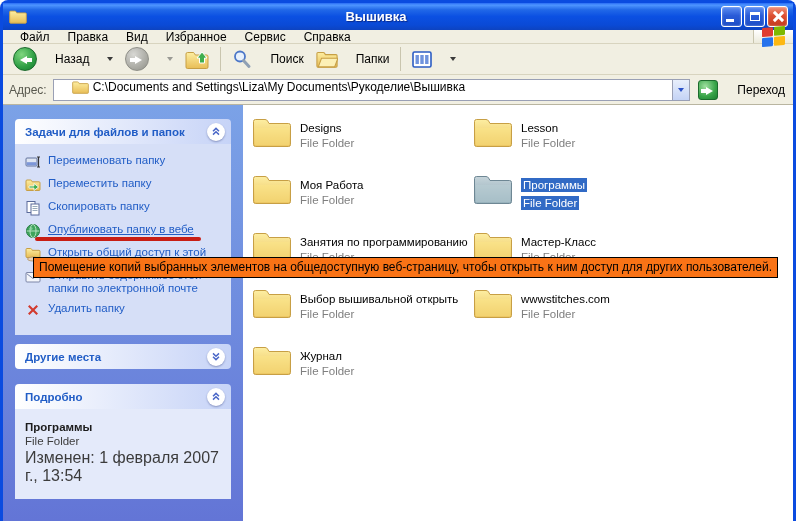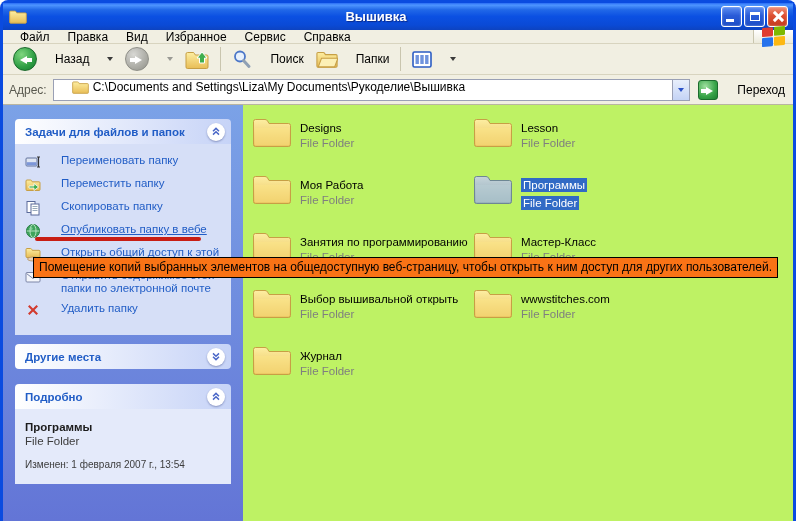--- a/index.html
+++ b/index.html
@@ -68,30 +68,30 @@
   .sidebar { width:240px; flex:none; background:linear-gradient(180deg,#7ba2e7,#6375d6); overflow:hidden; }
   .panel { margin:14px 12px 0; }
   .panel-2 { margin-top:9px; } .panel-3 { margin-top:15px; }
   .panel-header { height:25px; background:linear-gradient(90deg,#ffffff,#c6d3f7);
     border-radius:4px 4px 0 0; display:flex; align-items:center; justify-content:space-between; padding:0 6px 0 10px; }
   .panel-title { color:#215dc6; font-weight:bold; font-size:11.5px; }
   .chev-btn { width:18px; height:18px; border-radius:50%; background:#fff; flex:none;
     box-shadow:0 1px 2px rgba(10,20,90,.35); display:flex; align-items:center; justify-content:center; }
   .panel-body { background:#d6dff7; padding:10px 4px 10px 10px; }
   .panel-body.tasks { min-height:158px; }
-  .task-item { display:flex; align-items:flex-start; gap:20px; margin-bottom:7px; }
+  .task-item { display:flex; align-items:flex-start; gap:7px; margin-bottom:7px; }
   .task-label { font-size:11.5px; line-height:13px; color:#215dc6; max-width:176px; }
   .task-label.hovered { text-decoration:underline; }
   .icon16 { width:16px; height:16px; flex:none; }
   .details-body { background:#e4eafa; padding:12px 10px 14px; }
   .det-name { font-size:11.5px; font-weight:bold; color:#1c1c1c; }
   .det-type { font-size:11.5px; color:#3c3c3c; margin-top:2px; }
-  .det-mod { font-size:10px; color:#3c3c3c; margin-top:12px; }
-
-  .content { flex:1; background:#bef264; position:relative; }
+  .det-mod { font-size:16px; color:#3c3c3c; margin-top:2px; }
+
+  .content { flex:1; background:#ffffff; position:relative; }
   .tiles { position:absolute; left:9px; top:10px; display:grid; grid-template-columns:221px 290px; grid-auto-rows:57px; }
   .tile { display:flex; align-items:flex-start; gap:8px; }
   .tile-text { padding-top:3px; }
   .tile-name { font-size:11.5px; color:#000; line-height:14px; display:inline-block; }
   .tile-type { font-size:11.5px; color:#7f7f7f; line-height:14px; display:block; }
   .tile.selected .tile-name,.tile.selected .tile-type { background:#316ac5; color:#fff; padding:0 2px; display:inline-block; }
   .tile.selected .tile-type { margin-top:0; }
 
   
   .tooltip { position:absolute; left:30px; top:254px; z-index:60; white-space:nowrap;

